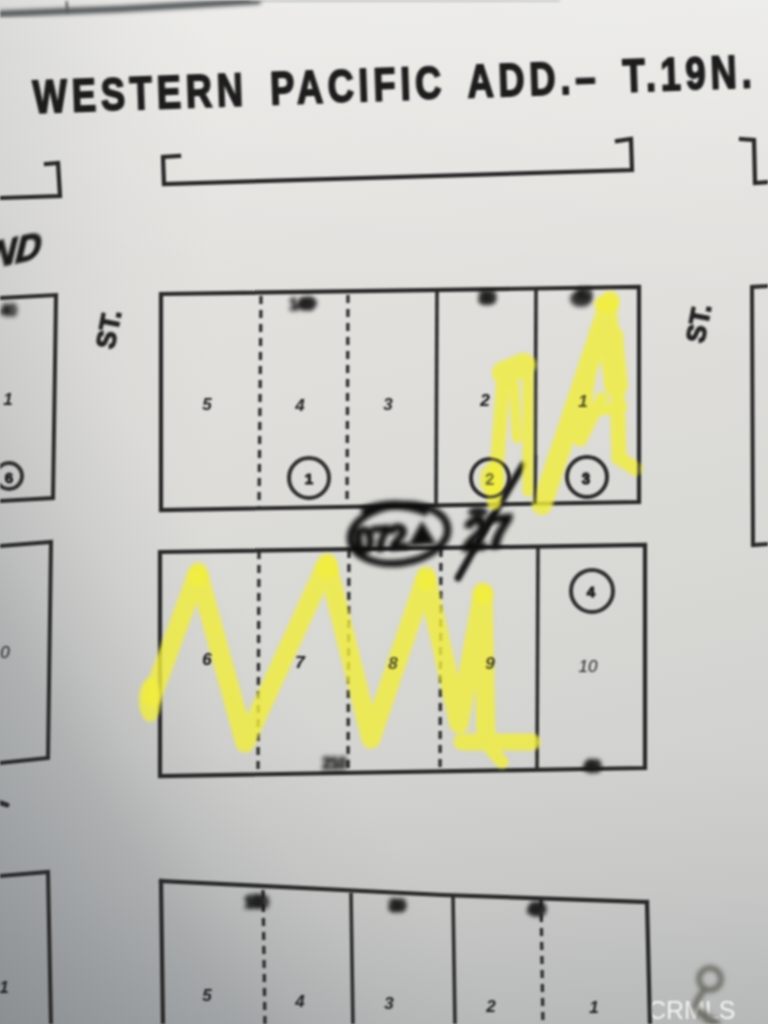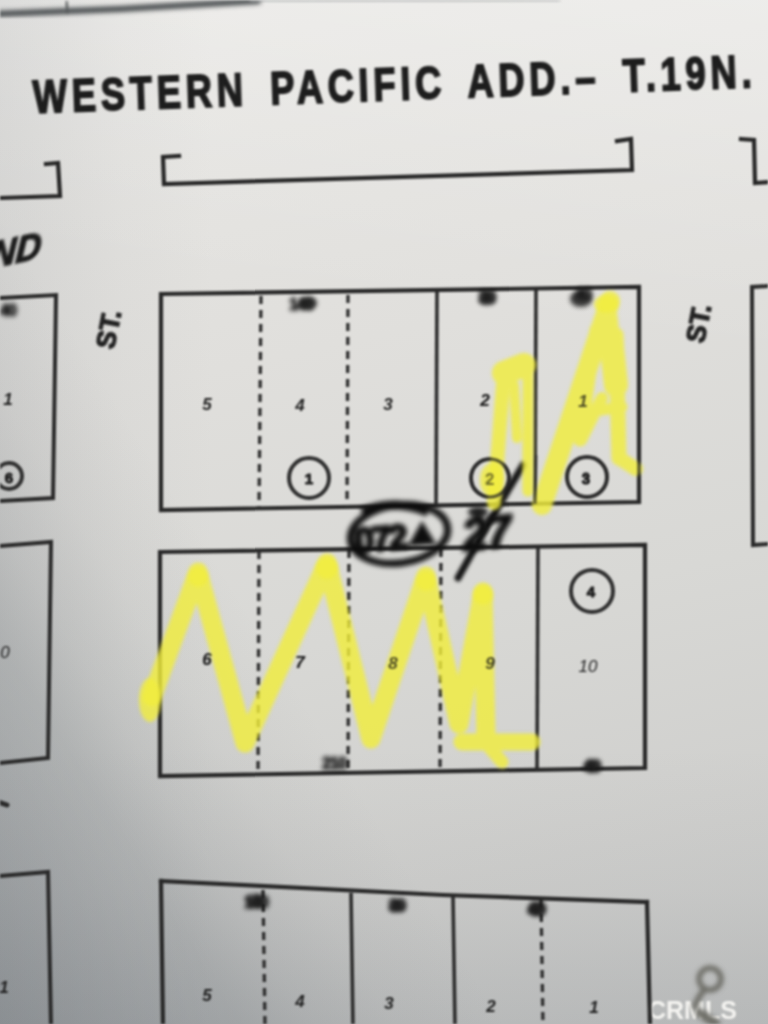--- a/index.html
+++ b/index.html
@@ -14,21 +14,21 @@
 #title{position:absolute;left:32px;top:74px;color:#1d1d1d;-webkit-text-stroke:1.8px #1d1d1d;
   font-weight:bold;font-size:46px;line-height:46px;letter-spacing:6px;word-spacing:10px;white-space:nowrap;
   transform:rotate(-2.05deg) scaleX(0.79);transform-origin:0 0;
   filter:blur(1.3px);}
 #nd{position:absolute;left:-10px;top:230px;font-weight:bold;font-style:italic;font-size:36px;
   color:#1a1a1a;-webkit-text-stroke:1.5px #1a1a1a;transform:rotate(-12deg) skewX(-16deg);filter:blur(1.4px);}
 .st{position:absolute;font-weight:bold;font-size:27px;color:#222;-webkit-text-stroke:1.2px #222;filter:blur(1.3px);white-space:nowrap;}
 #stL{left:90px;top:314px;transform:rotate(-79deg);}
 #stR{left:680px;top:308px;transform:rotate(-79deg);}
 #crmls{position:absolute;left:648px;top:996px;font-size:25px;letter-spacing:0px;
-  color:rgba(250,249,245,0.92);filter:blur(0.8px);font-weight:bold;}
+  color:rgba(250,249,245,0.92);filter:blur(0.8px);}
 svg{position:absolute;left:0;top:0;filter:blur(1.05px);}
 </style>
 </head>
 <body>
 <div class="ov" id="shadTop"></div>
 <div class="ov" id="shadBL"></div>
 <div id="title">WESTERN PACIFIC ADD.– T.19N.</div>
 <div id="nd">ND</div>
 <div class="st" id="stL">ST.</div>
 <div class="st" id="stR">ST.</div>

